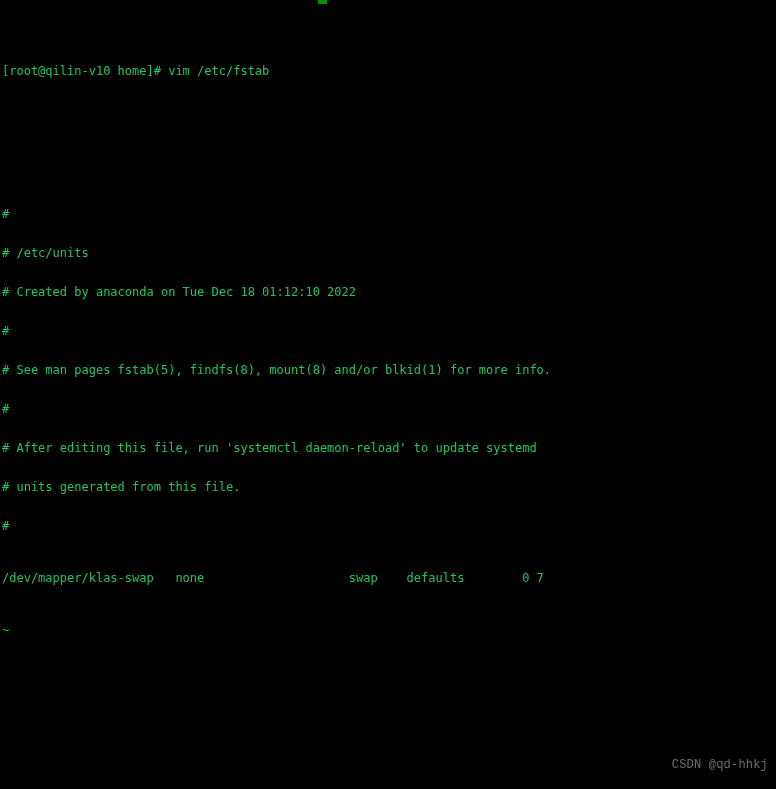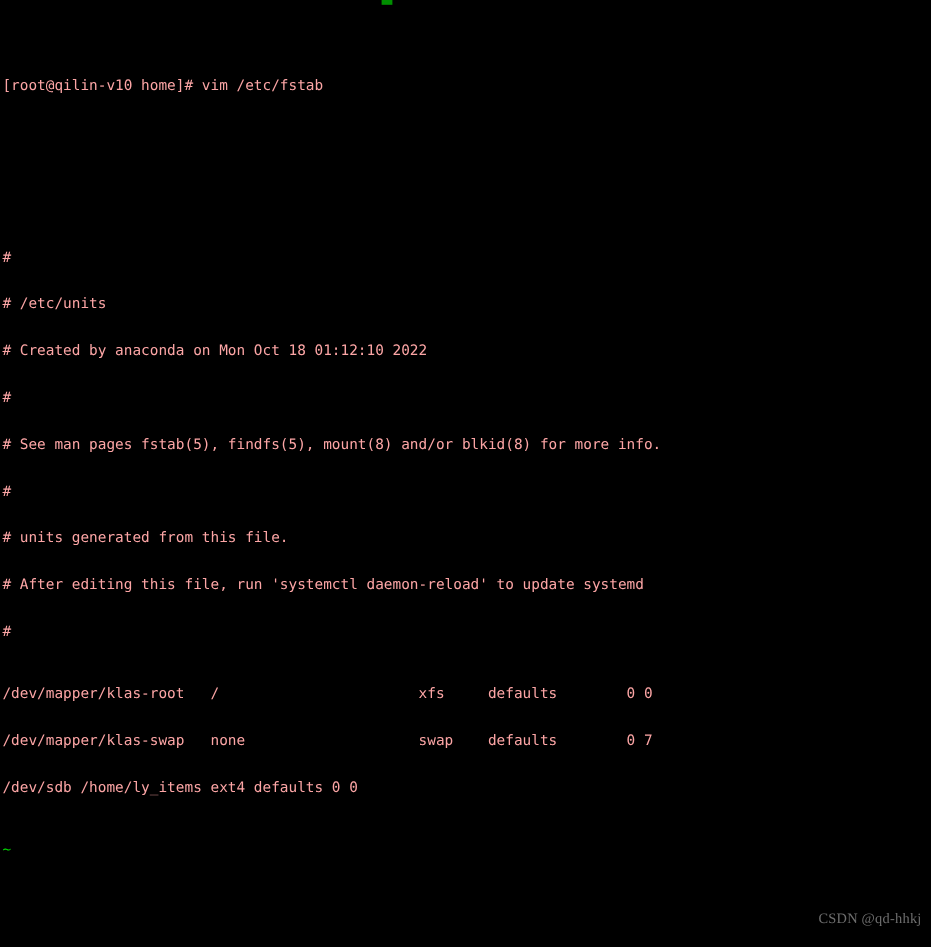--- a/index.html
+++ b/index.html
@@ -30,38 +30,38 @@
     white-space: pre;
     padding: 0;
     box-sizing: border-box;
   }
 
   .row {
     height: 13px;
     line-height: 13px;
     white-space: pre;
     font-size: 12px;
-    color: #fca5a5;
+    color: #22c55e;
     margin: 0;
     padding: 0 0 0 2px;
     overflow: hidden;
   }
 
   .row.blank { color: transparent; }
 
   .tilde {
     color: #00d700;
   }
 
   .watermark {
     position: absolute;
     right: 8px;
     bottom: 17px;
     color: #6e6e6e;
-    font-family: Liberation Serif, serif;
+    font-family: Liberation Mono, monospace;
     font-size: 12px;
     letter-spacing: 0.2px;
     white-space: pre;
   }
 
   .top-artifact {
     position: absolute;
     left: 318px;
     top: 0px;
     width: 9px;
@@ -77,31 +77,29 @@
 
   <div class="top-artifact"></div>
 
   <div class="row">[root@qilin-v10 home]# vim /etc/fstab</div>
 
   <div class="row blank">&nbsp;</div>
   <div class="row blank">&nbsp;</div>
 
   <div class="row">#</div>
   <div class="row"># /etc/units</div>
-  <div class="row"># Created by anaconda on Mon Oct 18 01:12:10 2022</div>
+  <div class="row"># Created by anaconda on Tue Dec 18 01:12:10 2022</div>
   <div class="row">#</div>
-  <div class="row"># See man pages fstab(5), findfs(5), mount(8) and/or blkid(8) for more info.</div>
+  <div class="row"># See man pages fstab(5), findfs(8), mount(8) and/or blkid(1) for more info.</div>
   <div class="row">#</div>
+  <div class="row"># After editing this file, run 'systemctl daemon-reload' to update systemd</div>
   <div class="row"># units generated from this file.</div>
-  <div class="row"># After editing this file, run 'systemctl daemon-reload' to update systemd</div>
   <div class="row">#</div>
 
-  <div class="row">/dev/mapper/klas-root   /                       xfs     defaults        0 0</div>
   <div class="row">/dev/mapper/klas-swap   none                    swap    defaults        0 7</div>
-  <div class="row">/dev/sdb /home/ly_items ext4 defaults 0 0</div>
 
   <div id="empty-lines"><div class="row tilde">~</div></div>
 
   
   
   
 
   <div class="watermark">CSDN @qd-hhkj</div>
 </div>
 

